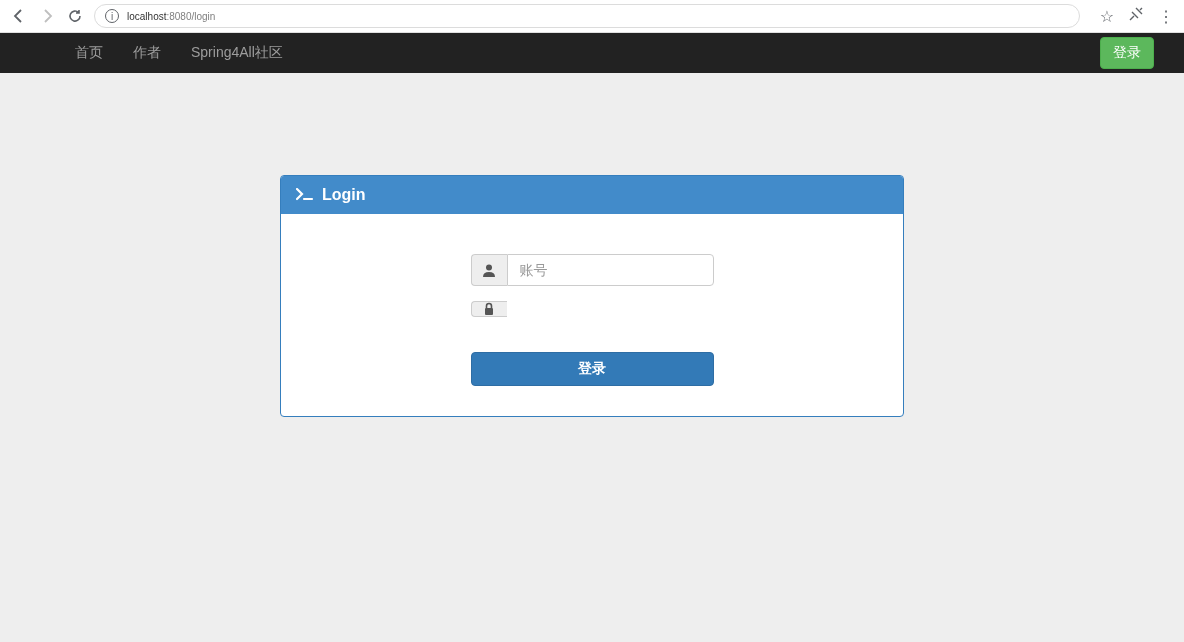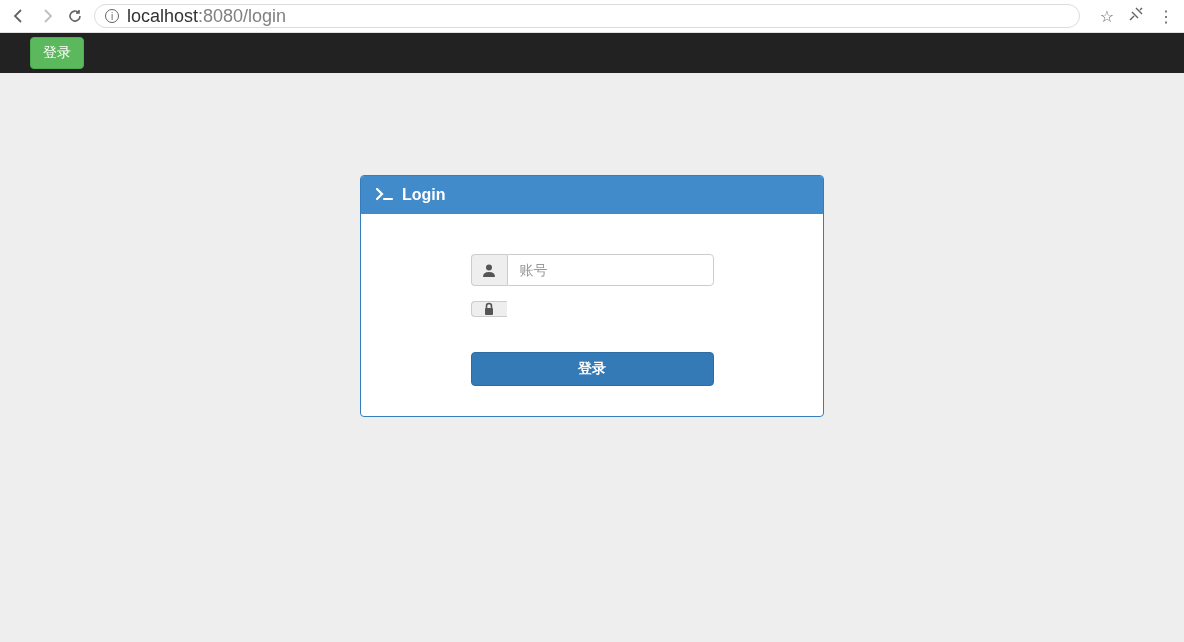--- a/index.html
+++ b/index.html
@@ -26,21 +26,21 @@
       height: 24px;
       border: 1px solid #dcdcdc;
       border-radius: 12px;
       display: flex;
       align-items: center;
       padding: 0 10px;
       gap: 8px;
       background: #fff;
     }
     .info-icon { width: 14px; height: 14px; border: 1px solid #5f6368; border-radius: 50%; font-size: 10px; display:flex; align-items:center; justify-content:center; color:#5f6368; }
-    .url-text { font-size: 18px; color: #808080; }
+    .url-text { font-size: 10px; color: #808080; }
     .url-text .host { color: #333; }
     .browser-icons { display: flex; gap: 14px; align-items: center; margin-left: 10px; }
     .browser-icons span { color: #5f6368; font-size: 16px; }
     
     .page-wrap { background: #eee; min-height: 609px; }
     
     .navbar {
       background: #222;
       height: 40px;
       display: flex;
@@ -56,21 +56,21 @@
       border: 1px solid #4cae4c;
       border-radius: 4px;
       padding: 6px 12px;
       font-size: 14px;
       cursor: pointer;
     }
     
     .content { display: flex; justify-content: center; padding-top: 102px; }
     
     .panel {
-      width: 464px;
+      width: 624px;
       border: 1px solid #357ebd;
       border-radius: 4px;
       overflow: hidden;
       background: #fff;
     }
     .panel-heading {
       background: #428bca;
       color: #fff;
       padding: 10px 15px;
       display: flex;
@@ -164,20 +164,25 @@
       <svg width="16" height="16" viewBox="0 0 16 16">
           <path d="M2 14 L6 10 M4 6 L10 12 M8 2 L14 8 M12 4 L14 2" stroke="#5f6368" stroke-width="1.4" fill="none"></path>
         </svg>
     </span>
     <span>⋮</span>
   </div>
 </div>
 
 <div class="page-wrap">
   <div class="navbar">
+    <div class="nav-links">
+      <a href="#" class="nav-link">首页</a>
+      <a href="#" class="nav-link">作者</a>
+      <a href="#" class="nav-link">Spring4All社区</a>
+    </div>
     <button class="login-btn">登录</button>
   </div>
 
   <div class="content">
     <div class="panel">
       <div class="panel-heading">
         <span class="terminal-icon">
           <svg width="18" height="14" viewBox="0 0 18 14">
               <path d="M1 1 L6 6 L1 11 M8 11 L16 11" stroke="#fff" stroke-width="2.2" fill="none" stroke-linecap="round"></path>
             </svg>

